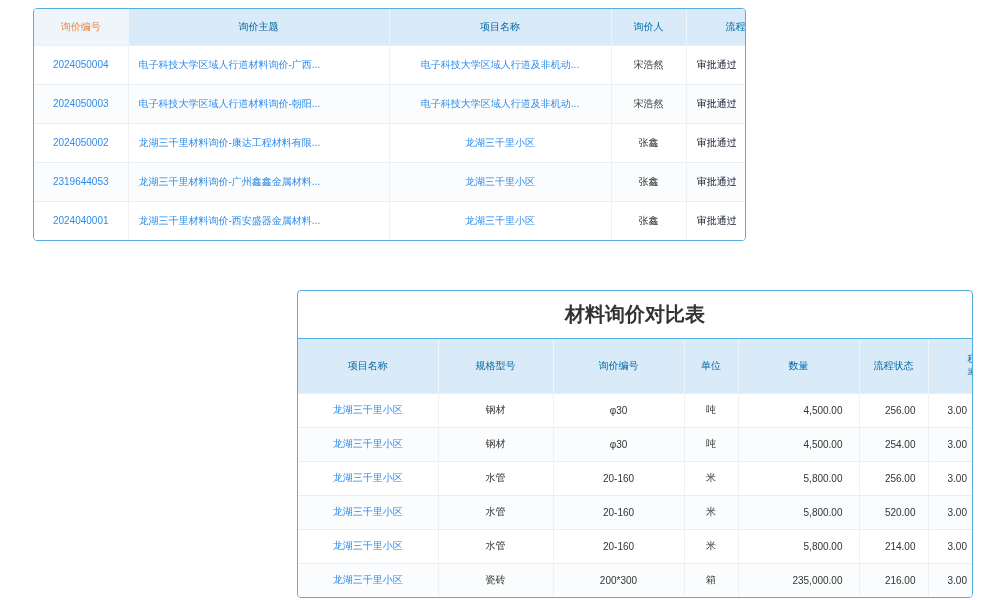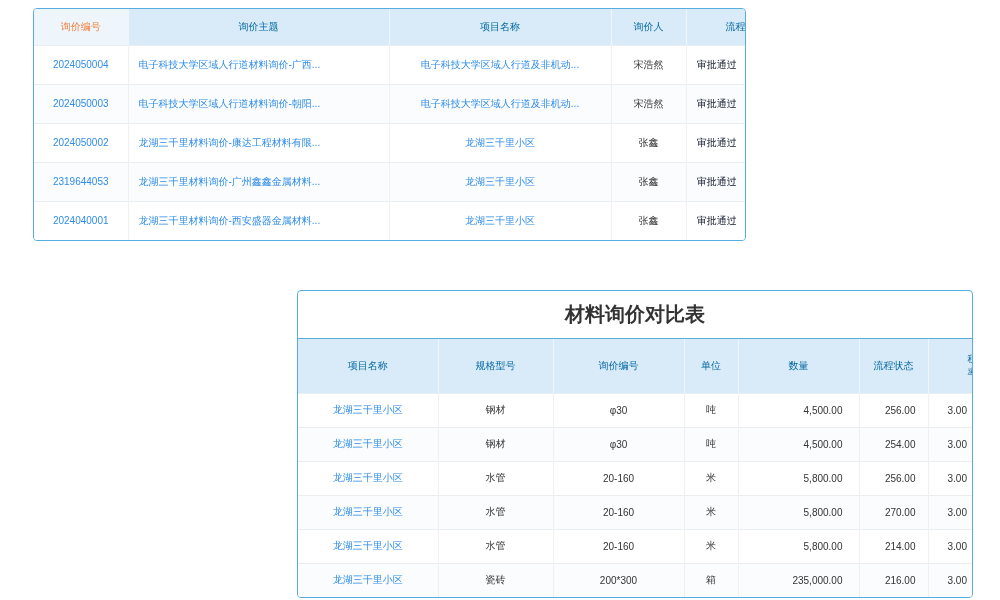--- a/index.html
+++ b/index.html
@@ -166,21 +166,21 @@
             <td class="cell-num">5,800.00</td>
             <td class="cell-num">256.00</td>
             <td class="cell-num">3.00</td>
           </tr>
           <tr>
             <td class="cell-link"><a class="cell-a blue">龙湖三千里小区</a></td>
             <td class="cell-plain">水管</td>
             <td class="cell-plain">20-160</td>
             <td class="cell-plain">米</td>
             <td class="cell-num">5,800.00</td>
-            <td class="cell-num">270.00</td>
+            <td class="cell-num">520.00</td>
             <td class="cell-num">3.00</td>
           </tr>
           <tr>
             <td class="cell-link"><a class="cell-a blue">龙湖三千里小区</a></td>
             <td class="cell-plain">水管</td>
             <td class="cell-plain">20-160</td>
             <td class="cell-plain">米</td>
             <td class="cell-num">5,800.00</td>
             <td class="cell-num">214.00</td>
             <td class="cell-num">3.00</td>

